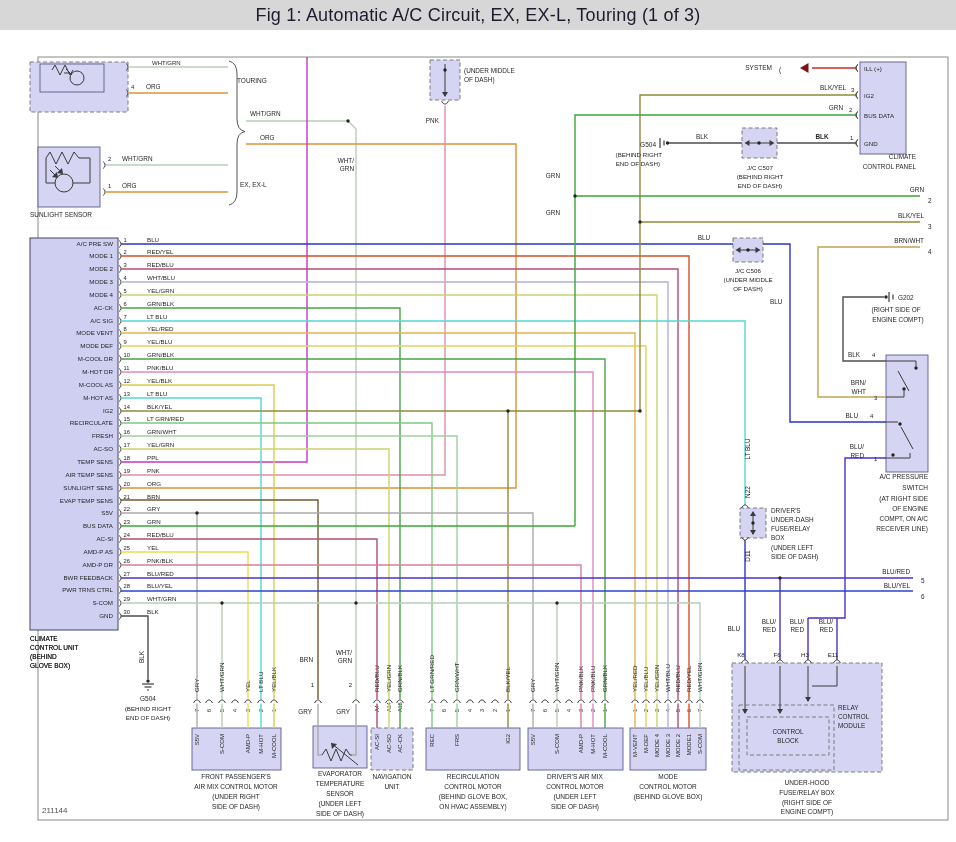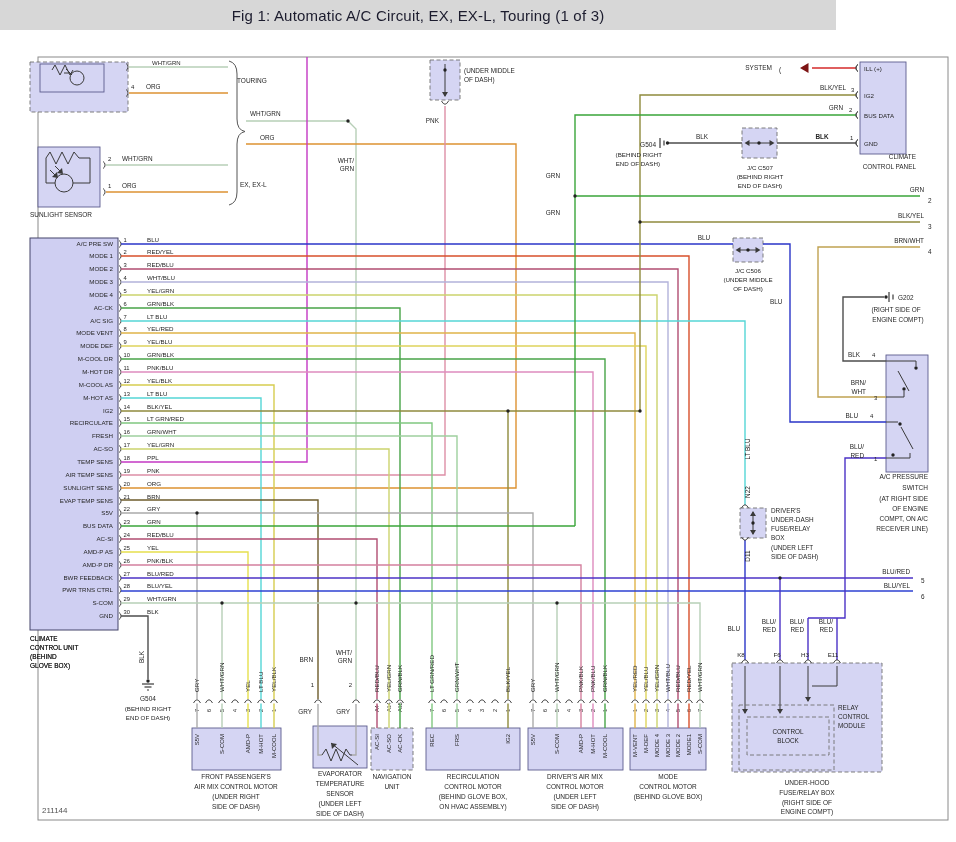--- a/index.html
+++ b/index.html
@@ -1,20 +1,20 @@
 <!DOCTYPE html>
 <html><head>
 <meta charset="utf-8">
 <style>
   html,body{margin:0;padding:0;background:#fff;}
   .page{position:relative;width:956px;height:842px;background:#fff;overflow:hidden;
         font-family:"Liberation Sans",sans-serif;}
-  .titlebar{position:absolute;top:0;left:0;width:836px;height:30px;background:#d7d7d7;
+  .titlebar{position:absolute;top:0;left:0;width:956px;height:30px;background:#d7d7d7;
             display:flex;align-items:center;justify-content:center;
-            font-size:15px;color:#1c1c2e;letter-spacing:.2px;}
+            font-size:18px;color:#1c1c2e;letter-spacing:.2px;}
   svg{position:absolute;top:0;left:0;}
   svg text{font-family:"Liberation Sans",sans-serif;}
 </style>
 </head>
 <body>
 
 <div class="page">
   <div class="titlebar">Fig 1: Automatic A/C Circuit, EX, EX-L, Touring (1 of 3)</div>
   <svg width="956" height="842" viewBox="0 0 956 842">
       <rect x="38" y="57" width="910" height="763" fill="none" stroke="#8a8a8a" stroke-width="1"></rect>

